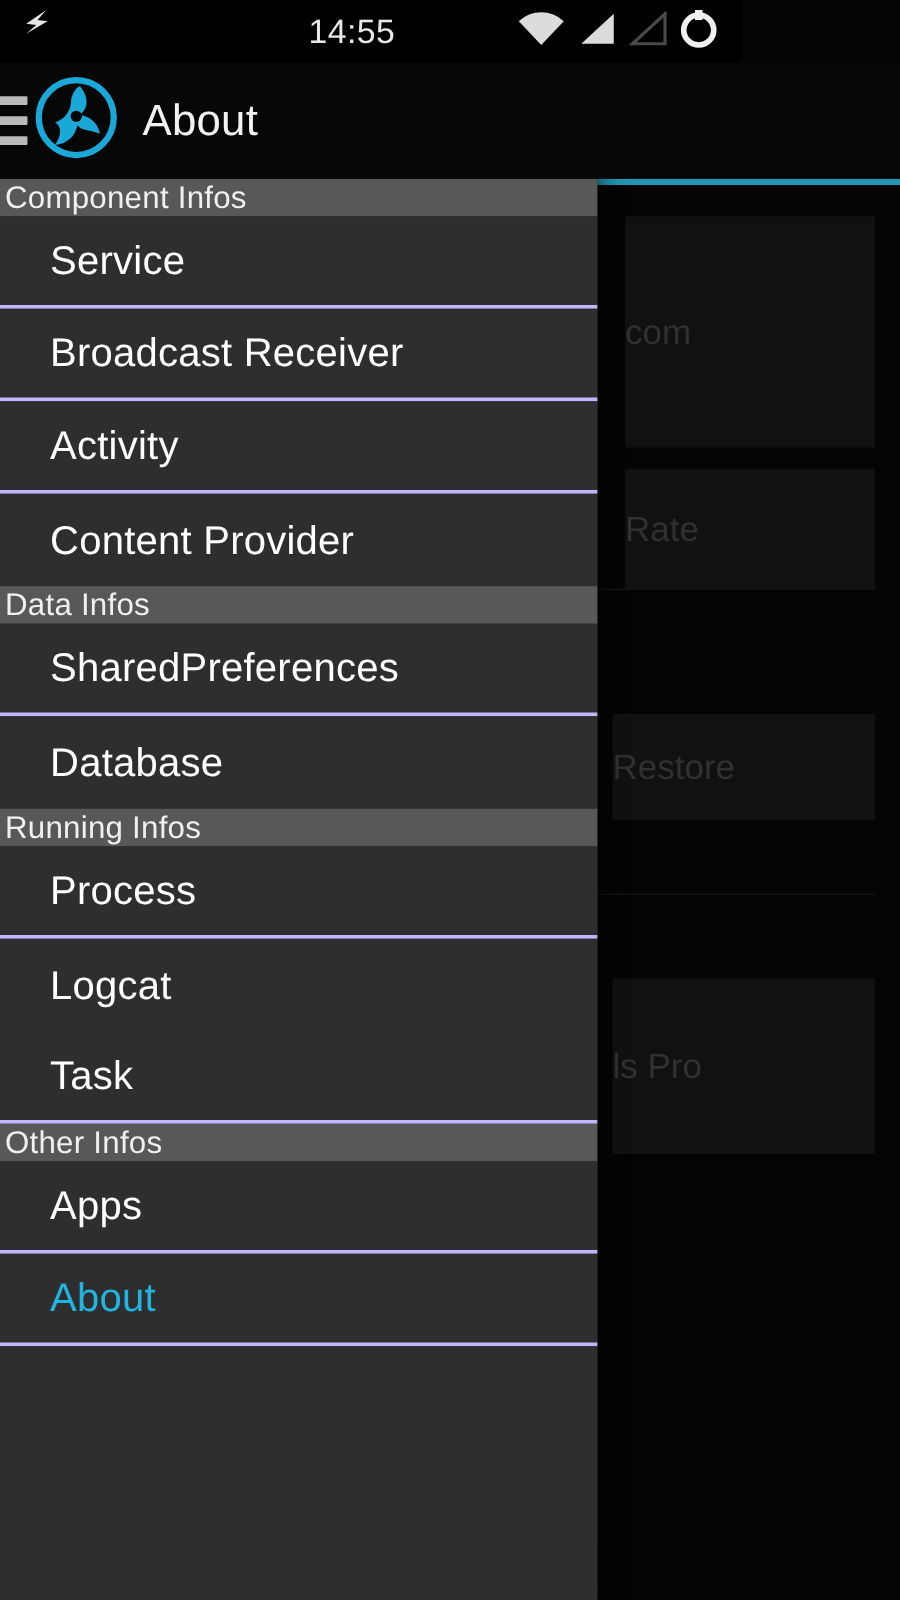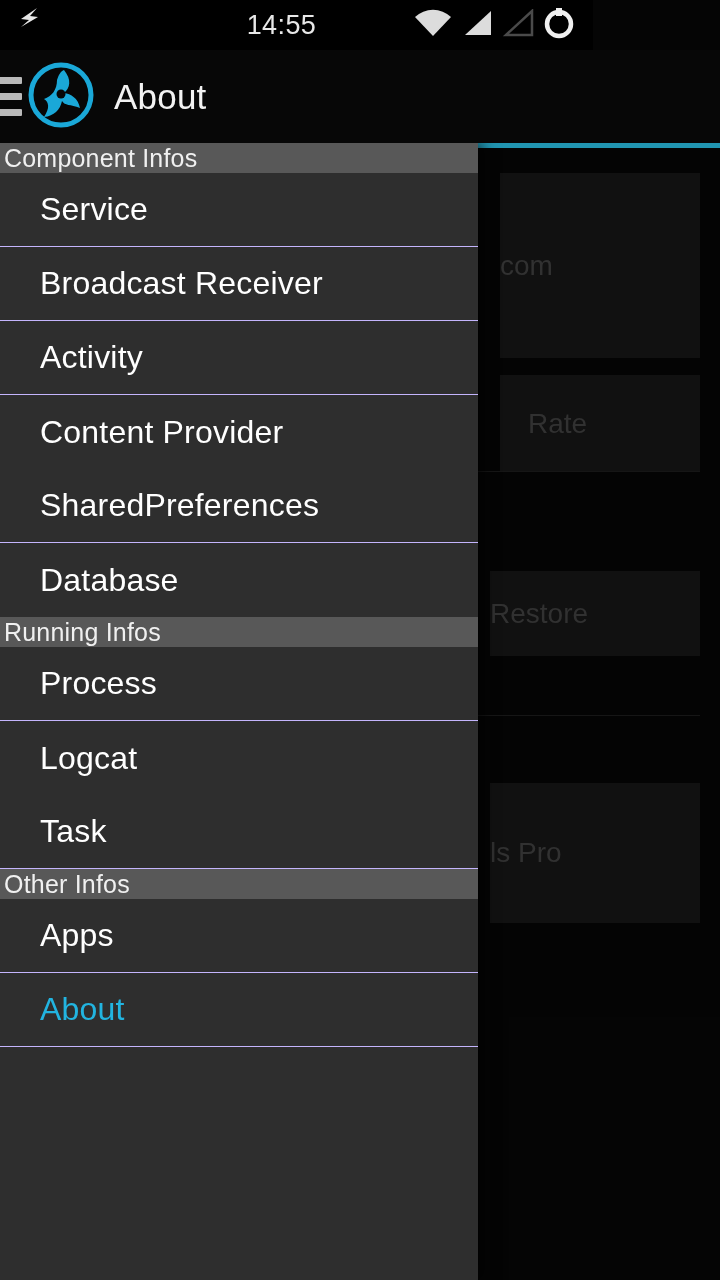--- a/index.html
+++ b/index.html
@@ -94,21 +94,21 @@
     padding-left:4px;
   }
   .nav-section-header span {
     color:#f0f0f0; font-size:25px; letter-spacing:0.2px;
   }
   .nav-item {
     height:74px;
     background:#2e2e2e;
     display:flex; align-items:center;
     padding-left:40px;
-    border-bottom:1px solid #c4b5fd;
+    border-bottom:3px solid #c4b5fd;
   }
   .nav-item span {
     color:#ffffff; font-size:32px; letter-spacing:0.2px;
   }
   .nav-item.selected span { color:#22b4e0; }
   .nav-item.no-rule { border-bottom:none; }
   #drawer-filler { flex:1; background:#2e2e2e; }
 </style>
 </head>
 <body>
@@ -116,21 +116,21 @@
 <div id="screen">
 
   <div id="content-area">
     <div id="accent-line"></div>
 
     <div class="bg-card" style="left:500px; top:30px; width:200px; height:185px;">
       <span class="bg-card-text">com</span>
     </div>
 
     <div class="bg-card" style="left:500px; top:232px; width:200px; height:97px;">
-      <span class="bg-card-text" style="margin-left:28px;">Rate</span>
+      <span class="bg-card-text" style="">Rate</span>
     </div>
 
     <div class="bg-divider" style="left:478px; top:328px; width:222px;"></div>
 
     <div class="bg-card" style="left:490px; top:428px; width:210px; height:85px;">
       <span class="bg-card-text">Restore</span>
     </div>
 
     <div class="bg-divider" style="left:478px; top:572px; width:222px;"></div>
 
@@ -152,20 +152,23 @@
     <div class="nav-item">
       <span>Broadcast Receiver</span>
     </div>
     <div class="nav-item">
       <span>Activity</span>
     </div>
     <div class="nav-item no-rule">
       <span>Content Provider</span>
     </div>
 
+    <div class="nav-section-header">
+      <span>Data Infos</span>
+    </div>
     <div class="nav-item">
       <span>SharedPreferences</span>
     </div>
     <div class="nav-item no-rule">
       <span>Database</span>
     </div>
 
     <div class="nav-section-header">
       <span>Running Infos</span>
     </div>

